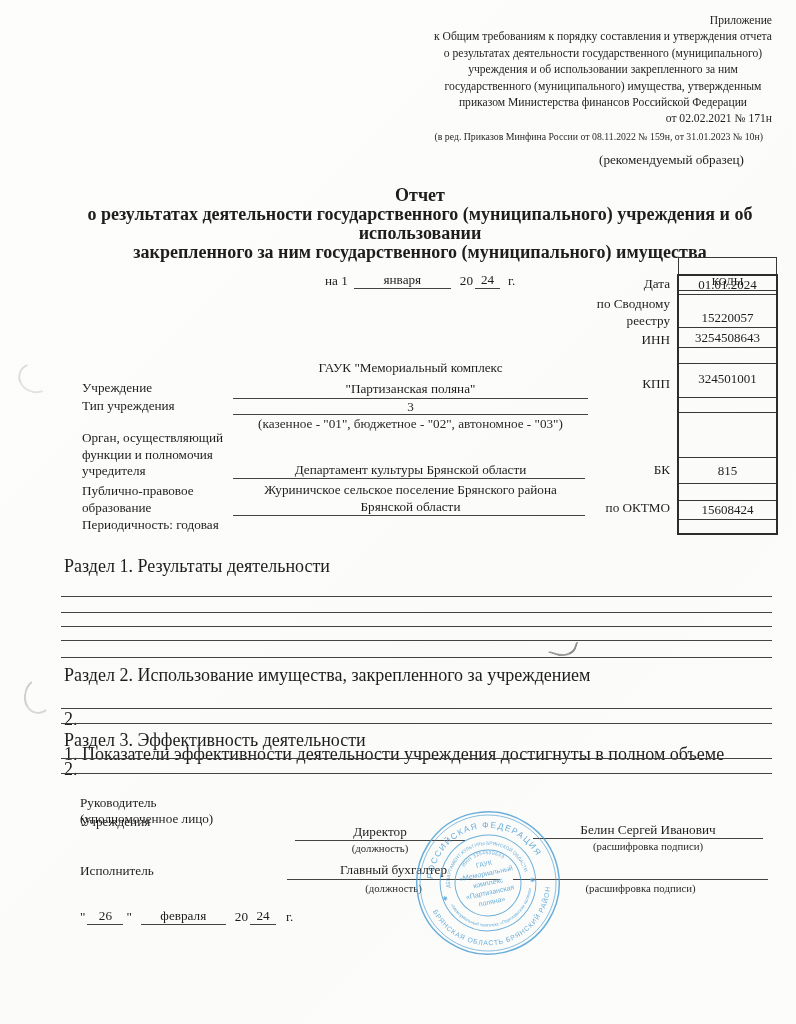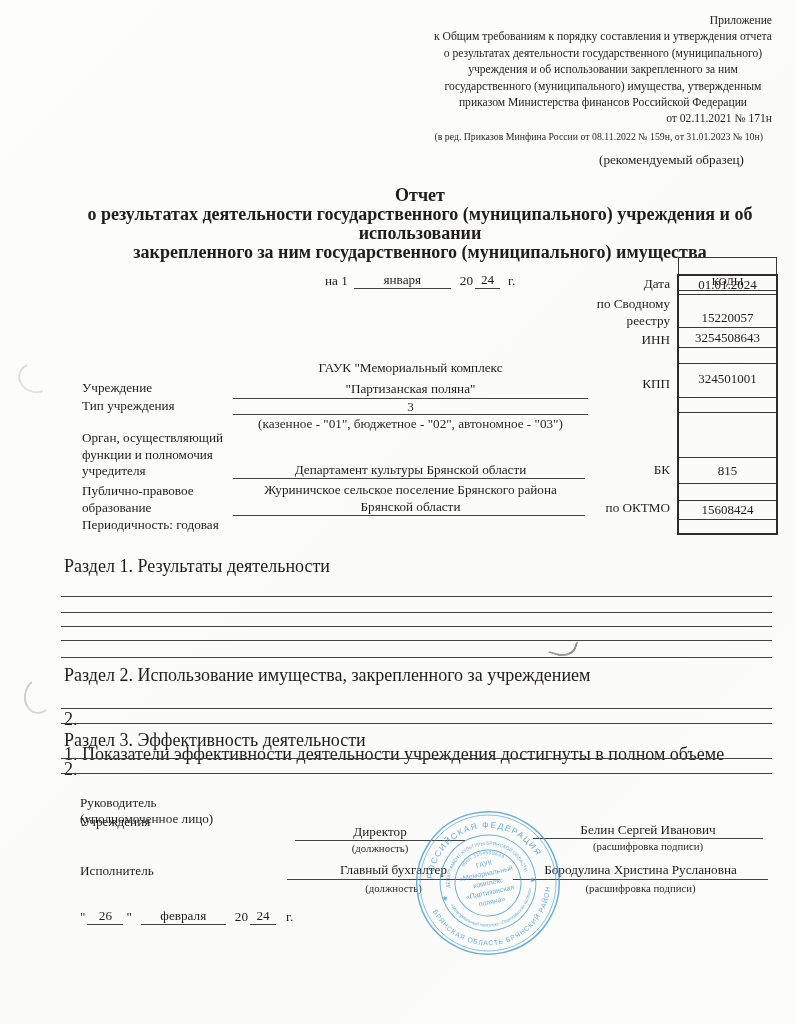--- a/index.html
+++ b/index.html
@@ -41,21 +41,21 @@
 
 <div class="page">
 
   <div class="hdr-note">
     <div class="r">Приложение</div>
     <div>к Общим требованиям к порядку составления и утверждения отчета</div>
     <div>о результатах деятельности государственного (муниципального)</div>
     <div>учреждения и об использовании закрепленного за ним</div>
     <div>государственного (муниципального) имущества, утвержденным</div>
     <div>приказом Министерства финансов Российской Федерации</div>
-    <div class="r">от 02.11.2021 № 171н</div>
+    <div class="r">от 02.02.2021 № 171н</div>
   </div>
   <div class="amendment">(в ред. Приказов Минфина России от 08.11.2022 № 159н, от 31.01.2023 № 10н)</div>
   <div class="recommended">(рекомендуемый образец)</div>
 
   <div class="title">
     <div>Отчет</div>
     <div>о результатах деятельности государственного (муниципального) учреждения и об использовании</div>
     <div>закрепленного за ним государственного (муниципального) имущества</div>
   </div>
 
@@ -142,21 +142,20 @@
 
   <div class="abs fs13 ctr" style="left:533px;top:822px;width:230px;">Белин Сергей Иванович</div>
   <div class="rule" style="left:533px;top:838px;width:230px;"></div>
   <div class="abs sigcap ctr" style="left:533px;top:840px;width:230px;">(расшифровка подписи)</div>
 
   <div class="llabel" style="top:863px;left:80px;">Исполнитель</div>
   <div class="abs fs13 ctr" style="left:287px;top:862px;width:213px;">Главный бухгалтер</div>
   <div class="rule" style="left:287px;top:879px;width:213px;"></div>
   <div class="abs sigcap ctr" style="left:287px;top:882px;width:213px;">(должность)</div>
 
-  <div class="abs fs13 ctr" style="left:513px;top:862px;width:255px;">Бородулина Христина Руслановна</div>
   <div class="rule" style="left:513px;top:879px;width:255px;"></div>
   <div class="abs sigcap ctr" style="left:513px;top:882px;width:255px;">(расшифровка подписи)</div>
 
   <div class="abs" style="left:80px;top:908px;font-size:13.2px;display:flex;align-items:flex-end;">
     <span>"</span>
     <span class="u" style="width:36px;margin-left:2px;">26</span>
     <span style="margin-left:3px;">"</span>
     <span class="u" style="width:85px;margin-left:9px;">февраля</span>
     <span style="margin-left:9px;">20</span>
     <span class="u" style="width:26px;margin-left:2px;">24</span>

